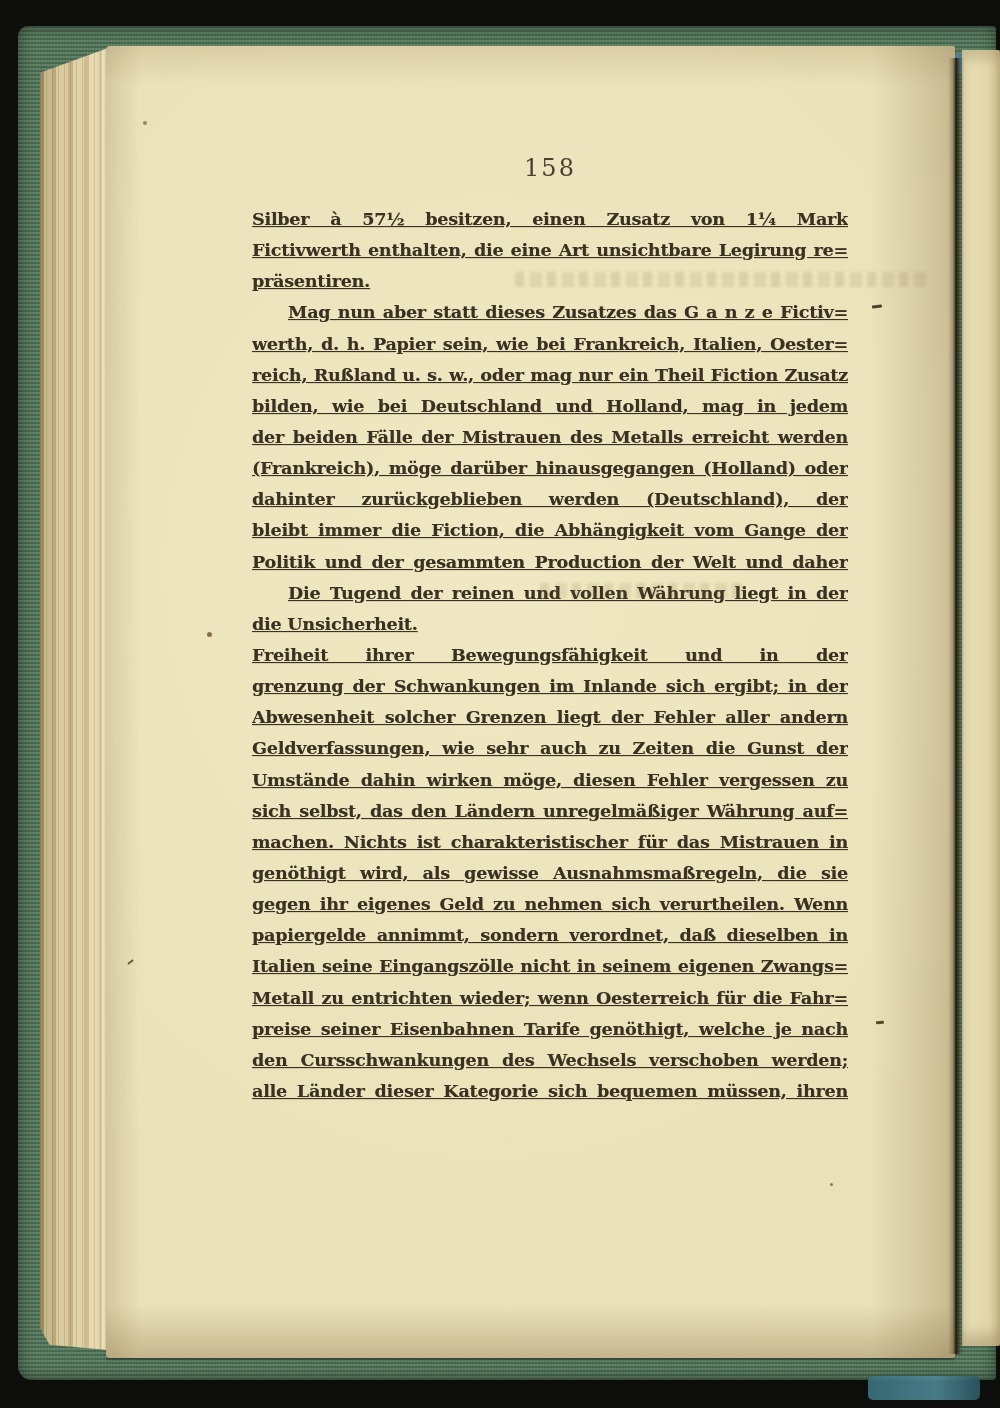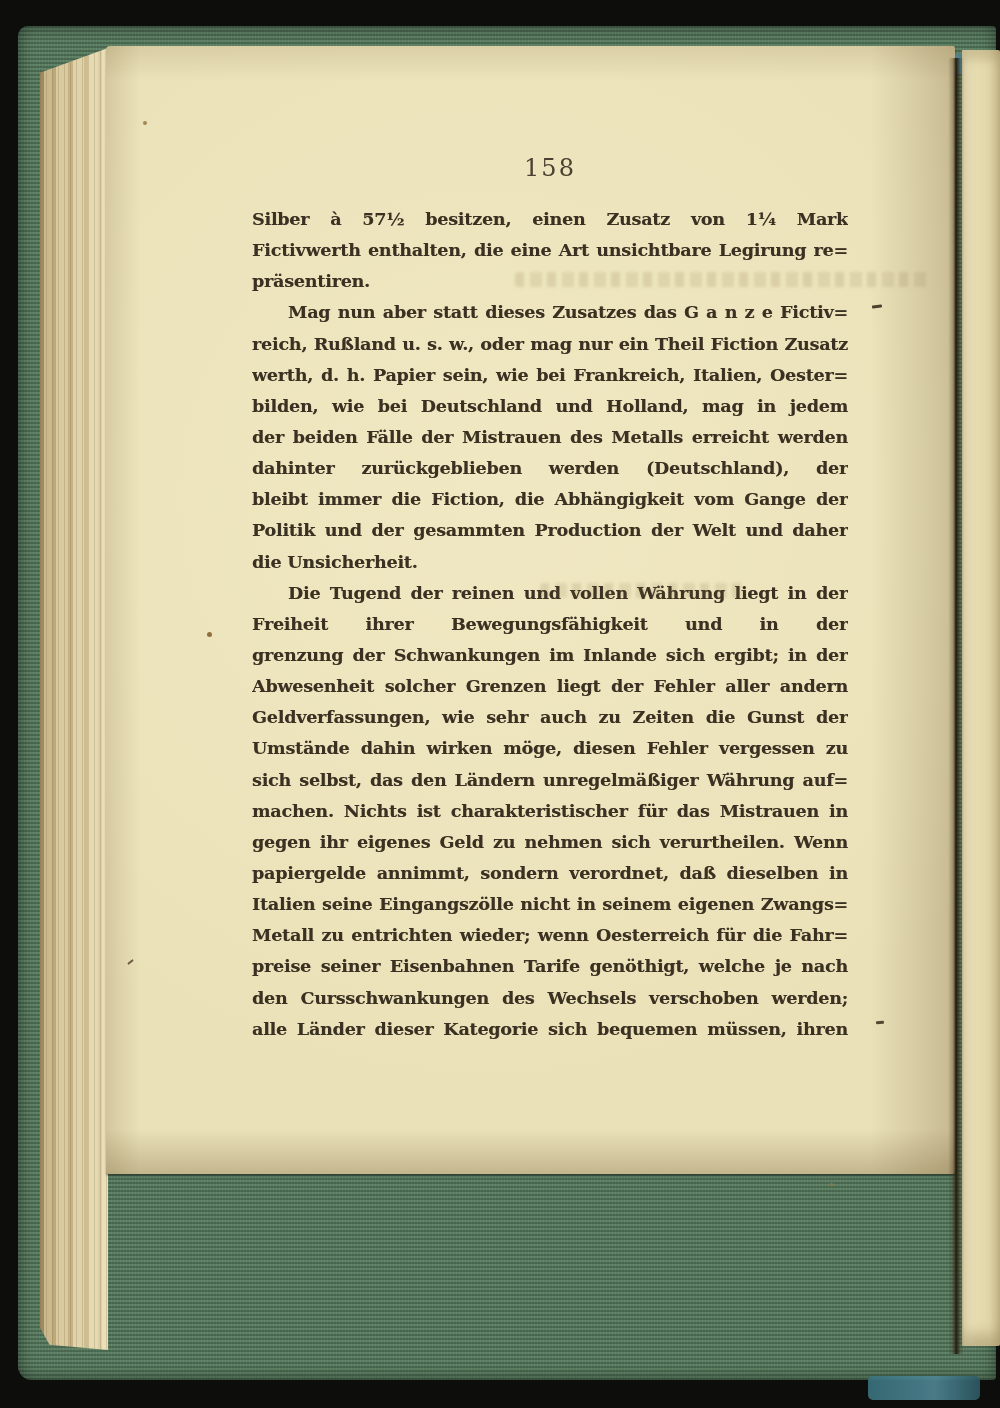--- a/index.html
+++ b/index.html
@@ -32,41 +32,41 @@
         #cfbd90 44px 48px, #e6dab2 48px 58px, #dccfa6 58px 62px, #eadfb8 62px 68px);
     clip-path:polygon(0 1.9%,100% 0,100% 100%,14% 99.6%,0 98.3%);}
 
   
   .right-page{position:absolute;left:962px;top:50px;width:38px;height:1296px;
     background:linear-gradient(90deg,#f0e7c0,#e7ddb2 30%,#e2d7aa 70%,#d5c79a);
     border-radius:0 2px 2px 0;
     box-shadow:inset 0 -12px 14px rgba(110,90,50,.3), inset 0 10px 10px rgba(110,90,50,.2);}
 
   
-  .page{position:absolute;left:106px;top:46px;width:849px;height:1128px;
+  .page{position:absolute;left:106px;top:46px;width:849px;height:1312px;
     background:
       radial-gradient(120% 90% at 45% 40%, rgba(255,250,220,.28), rgba(255,250,220,0) 62%),
       linear-gradient(90deg, rgba(140,115,70,.24) 0, rgba(140,115,70,0) 4%, rgba(140,115,70,0) 90%, rgba(115,92,52,.3) 100%),
       linear-gradient(180deg, rgba(140,115,70,.2) 0, rgba(140,115,70,0) 3%, rgba(140,115,70,0) 96%, rgba(115,92,52,.32) 100%),
       var(--paper,#eae1b8);
     border-radius:4px 2px 2px 3px;
     box-shadow:0 2px 2px rgba(0,0,0,.35);}
 
   
   .gutter{position:absolute;left:948px;top:58px;width:16px;height:1296px;
     background:linear-gradient(90deg, rgba(60,45,22,0) 0, rgba(60,45,22,.3) 30%,
       rgba(33,24,11,.92) 52%, rgba(60,45,22,.28) 76%, rgba(60,45,22,0));}
 
   .folio{position:absolute;left:146px;top:109px;width:596px;text-align:center;
     font:400 24px/26px "DejaVu Serif", serif;color:#4b4132;letter-spacing:2px;}
 
   .text-block{position:absolute;left:146px;top:158px;width:596px;}
   .line{font:700 17.5px/31.15px "DejaVu Serif", serif;color:var(--ink,#3a3122);
     letter-spacing:-0.2px;text-align:justify;text-align-last:justify;height:31.15px;
-    overflow:hidden;text-shadow:0.3px 0.3px 0.5px rgba(58,47,30,.45);}
+    overflow:hidden;text-shadow:0.3px 0.3px 0.5px rgba(58,47,30,.45);text-decoration:underline;}
   .line.indent{text-indent:36px;}
   .line.end{text-align-last:left;}
 
   
   .ghost{position:absolute;height:15px;border-radius:4px;opacity:.55;filter:blur(1.6px);
     background:repeating-linear-gradient(90deg,
       rgba(125,103,58,.3) 0 9px, rgba(125,103,58,0) 9px 15px,
       rgba(125,103,58,.24) 15px 27px, rgba(125,103,58,0) 27px 32px);}
   .ghost.g1{left:409px;top:226px;width:415px;}
   .ghost.g2{left:434px;top:537px;width:205px;}
@@ -89,36 +89,38 @@
   <div class="right-page"></div>
 
   <div class="page">
     <div class="folio">158</div>
 
     <div class="text-block" id="text-block">
         <div class="line">Silber à 57½ besitzen, einen Zusatz von 1¼ Mark</div>
         <div class="line">Fictivwerth enthalten, die eine Art unsichtbare Legirung re=</div>
         <div class="line end">präsentiren.</div>
         <div class="line indent">Mag nun aber statt dieses Zusatzes das G a n z e Fictiv=</div>
+        <div class="line">werth, d. h. Papier sein, wie bei Frankreich, Italien, Oester=</div>
         <div class="line">reich, Rußland u. s. w., oder mag nur ein Theil Fiction Zusatz</div>
-        <div class="line">werth, d. h. Papier sein, wie bei Frankreich, Italien, Oester=</div>
         <div class="line">bilden, wie bei Deutschland und Holland, mag in jedem</div>
         <div class="line">der beiden Fälle der Mistrauen des Metalls erreicht werden</div>
+        <div class="line">(Frankreich), möge darüber hinausgegangen (Holland) oder</div>
         <div class="line">dahinter zurückgeblieben werden (Deutschland), der Grundzug</div>
         <div class="line">bleibt immer die Fiction, die Abhängigkeit vom Gange der</div>
         <div class="line">Politik und der gesammten Production der Welt und daher</div>
+        <div class="line indent">Die Tugend der reinen und vollen Währung liegt in der</div>
         <div class="line end">die Unsicherheit.</div>
-        <div class="line indent">Die Tugend der reinen und vollen Währung liegt in der</div>
         <div class="line">Freiheit ihrer Bewegungsfähigkeit und in der Berechenbarkeit</div>
         <div class="line">grenzung der Schwankungen im Inlande sich ergibt; in der</div>
         <div class="line">Abwesenheit solcher Grenzen liegt der Fehler aller andern</div>
         <div class="line">Geldverfassungen, wie sehr auch zu Zeiten die Gunst der</div>
         <div class="line">Umstände dahin wirken möge, diesen Fehler vergessen zu</div>
         <div class="line">sich selbst, das den Ländern unregelmäßiger Währung auf=</div>
         <div class="line">machen. Nichts ist charakteristischer für das Mistrauen in</div>
+        <div class="line">genöthigt wird, als gewisse Ausnahmsmaßregeln, die sie</div>
         <div class="line">gegen ihr eigenes Geld zu nehmen sich verurtheilen. Wenn</div>
         <div class="line">papiergelde annimmt, sondern verordnet, daß dieselben in</div>
         <div class="line">Italien seine Eingangszölle nicht in seinem eigenen Zwangs=</div>
         <div class="line">Metall zu entrichten wieder; wenn Oesterreich für die Fahr=</div>
         <div class="line">preise seiner Eisenbahnen Tarife genöthigt, welche je nach</div>
         <div class="line">den Cursschwankungen des Wechsels verschoben werden; wenn</div>
         <div class="line">alle Länder dieser Kategorie sich bequemen müssen, ihren aus=</div>
       </div>
 
     <div class="ghost g1"></div>

